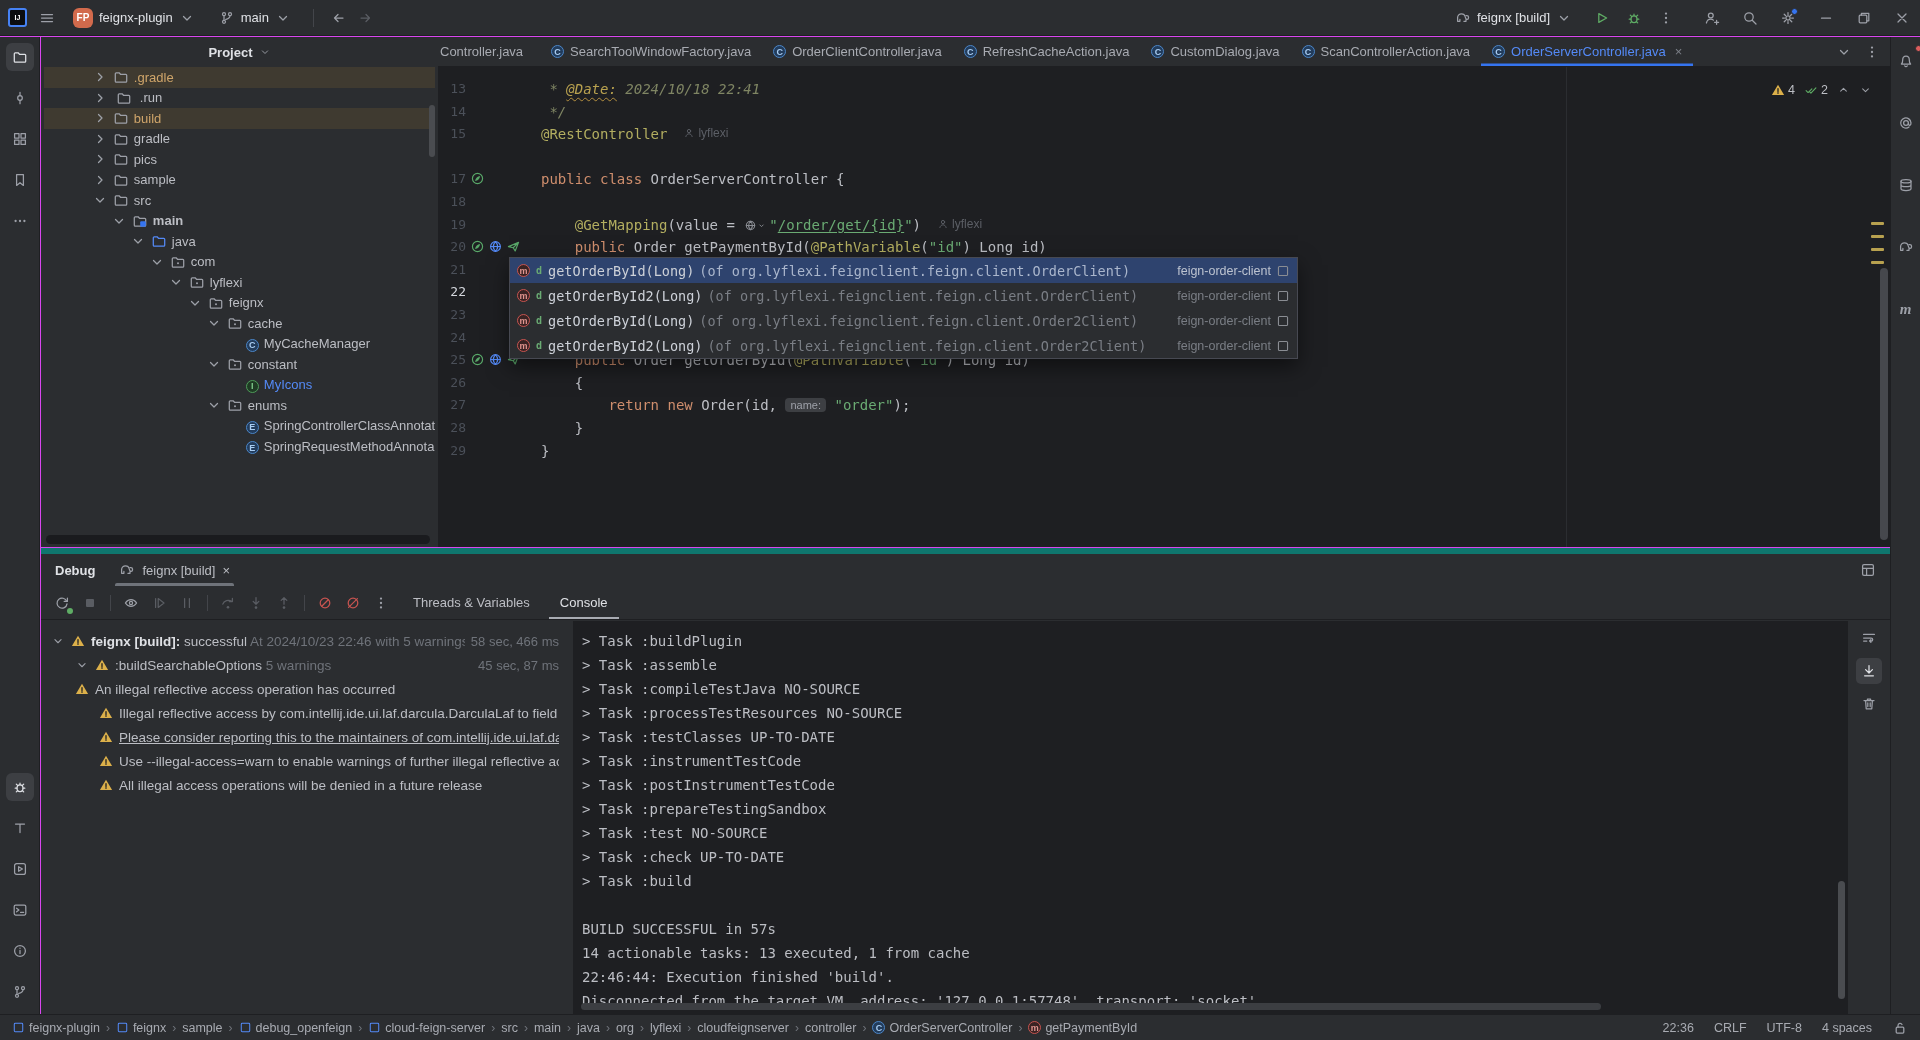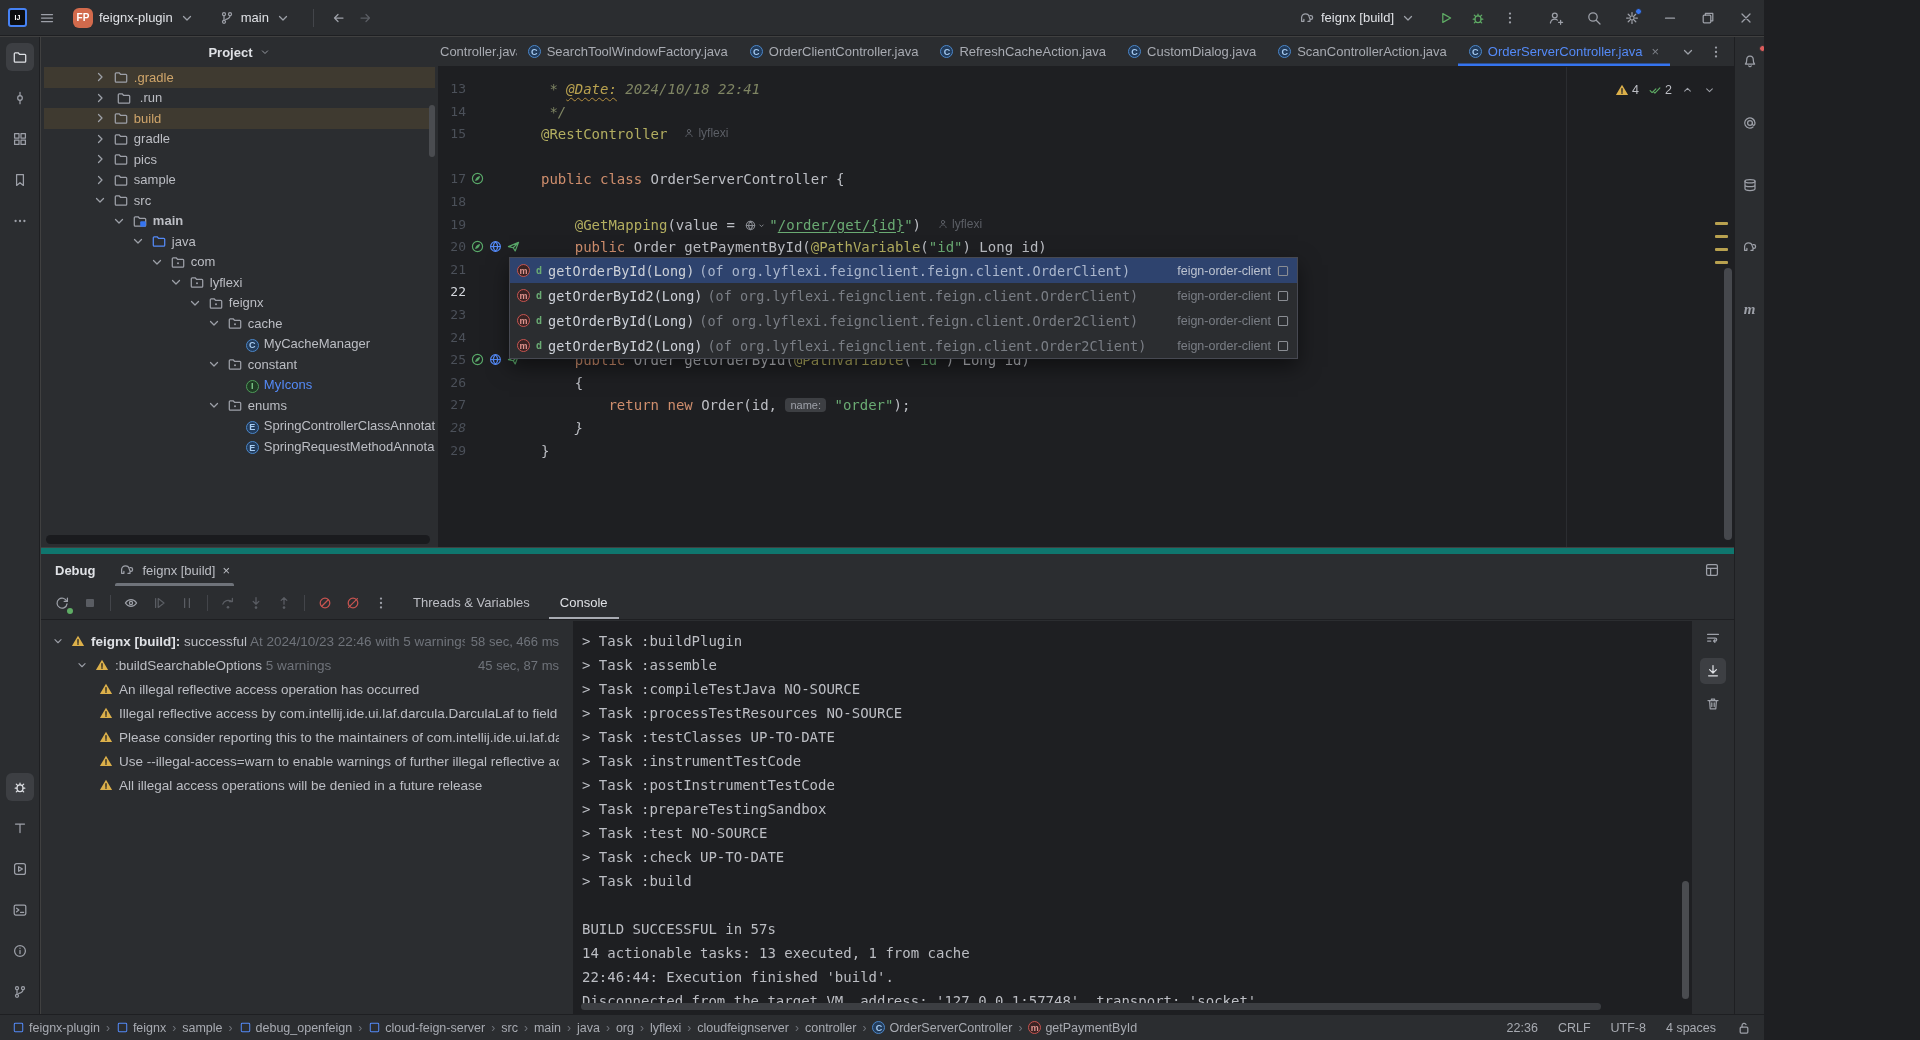--- a/index.html
+++ b/index.html
@@ -1,17 +1,17 @@
 <!DOCTYPE html>
 <html><head>
 <meta charset="utf-8">
 <style>
   * { margin:0; padding:0; box-sizing:border-box; }
   body { background:#1e1f22; font-family:"Liberation Sans",sans-serif; color:#bcbec4; }
-  .app { position:relative; width:1764px; height:1040px; background:#404040; overflow:hidden; font-size:13px; }
+  .app { position:relative; width:1920px; height:1040px; background:#d946ef; overflow:hidden; font-size:13px; }
   .svg { width:16px; height:16px; display:block; }
   .icon-btn { display:flex; align-items:center; justify-content:center; color:#9da0a8; }
 
   
   .titlebar { position:absolute; top:0; left:0; right:0; height:36px; background:#2b2d30; border-bottom:1px solid #1e1f22; display:flex; align-items:center; padding:0 10px 0 8px; }
   .tb-left { display:flex; align-items:center; gap:12px; }
   .logo { width:19px; height:19px; border-radius:3px; background:#0b0d10; border:2px solid #4682f4; color:#fff; font-size:7px; font-weight:bold; display:flex; align-items:center; justify-content:center; }
   .avatar { width:20px; height:20px; border-radius:6px; background:#d26a4c; color:#fff; font-size:10px; font-weight:bold; display:flex; align-items:center; justify-content:center; }
   .tb-widget { display:flex; align-items:center; gap:6px; color:#dfe1e5; font-size:13px; padding:4px 6px; border-radius:6px; }
   .tb-widget .chev { color:#9da0a8; }
@@ -713,21 +713,21 @@
                 <circle cx="8" cy="8" r="5.4"></circle>
                 <path d="M5.4 10.6c.5-3.2 2.6-5 5.4-5.4-.5 3.2-2.4 5-5.4 5.4z" fill="currentColor" stroke="none"></path>
               </svg></span><span class="g-globe"><svg class="svg" viewBox="0 0 16 16" fill="none" stroke="currentColor" stroke-width="1.25" stroke-linecap="round" stroke-linejoin="round">
                 <circle cx="8" cy="8" r="5.2"></circle>
                 <path d="M2.8 8h10.4M8 2.8c-3.4 3.8-3.4 6.6 0 10.4M8 2.8c3.4 3.8 3.4 6.6 0 10.4"></path>
               </svg></span><span class="g-send"><svg class="svg" viewBox="0 0 16 16" fill="none" stroke="currentColor" stroke-width="1.25" stroke-linecap="round" stroke-linejoin="round">
                 <path d="M2.6 8.1 13.4 3.6 9.8 12.8 7.7 9.3zM7.7 9.3l5.7-5.7"></path>
               </svg></span></span><span class="ltext"><span class="s-pl">    </span><span class="s-kw">public</span><span class="s-pl"> Order </span><span class="s-meth">getOrderById</span><span class="s-pl">(</span><span class="s-ann">@PathVariable</span><span class="s-pl">(</span><span class="s-str">"id"</span><span class="s-pl">) Long id)</span></span></div>
         <div class="cl" style="top: 304.8px;"><span class="ln">26</span><span class="ltext"><span class="s-pl">    {</span></span></div>
         <div class="cl" style="top: 327.4px;"><span class="ln">27</span><span class="ltext"><span class="s-pl">        </span><span class="s-kw">return</span><span class="s-pl"> </span><span class="s-kw">new</span><span class="s-pl"> Order(id, </span><span class="chip">name:</span><span class="s-str"> "order"</span><span class="s-pl">);</span></span></div>
-        <div class="cl" style="top: 350px; font-style: italic;"><span class="ln">28</span><span class="ltext"><span class="s-pl">    }</span></span></div>
+        <div class="cl" style="top: 350px;"><span class="ln">28</span><span class="ltext"><span class="s-pl">    }</span></span></div>
         <div class="cl" style="top: 372.6px;"><span class="ln">29</span><span class="ltext"><span class="s-pl">}</span></span></div>
       </div>
     <div class="inspect">
       <span class="w">
           <span>
             <svg class="svg" viewBox="0 0 16 16" fill="none" stroke="currentColor" stroke-width="1.25" stroke-linecap="round" stroke-linejoin="round">
               <path d="M8 2 15 13.8H1z" fill="#dcb04a" stroke="none"></path>
               <path d="M8 6.4v3.2M8 11.1v.7" stroke="#1e1f22" stroke-width="1.5" fill="none"></path>
             </svg>
           </span>
@@ -936,39 +936,39 @@
             </span>
             <span>
               <svg class="svg" viewBox="0 0 16 16" fill="none" stroke="currentColor" stroke-width="1.25" stroke-linecap="round" stroke-linejoin="round">
                 <path d="M8 2 15 13.8H1z" fill="#dcb04a" stroke="none"></path>
                 <path d="M8 6.4v3.2M8 11.1v.7" stroke="#1e1f22" stroke-width="1.5" fill="none"></path>
               </svg>
             </span>
             <span class="msg"><span>:buildSearchableOptions</span><span class="dimtxt">  5 warnings</span></span>
             <span class="time">45 sec, 87 ms</span>
           </div>
-          <div class="d-row" style="padding-left: 58px;">
+          <div class="d-row" style="padding-left: 34px;">
             <span>
               <svg class="svg" viewBox="0 0 16 16" fill="none" stroke="currentColor" stroke-width="1.25" stroke-linecap="round" stroke-linejoin="round">
                 <path d="M8 2 15 13.8H1z" fill="#dcb04a" stroke="none"></path>
                 <path d="M8 6.4v3.2M8 11.1v.7" stroke="#1e1f22" stroke-width="1.5" fill="none"></path>
               </svg>
             </span>
             <span class="msg"><span>An illegal reflective access operation has occurred</span></span>
           </div>
           <div class="d-row" style="padding-left: 58px;">
             <span>
               <svg class="svg" viewBox="0 0 16 16" fill="none" stroke="currentColor" stroke-width="1.25" stroke-linecap="round" stroke-linejoin="round">
                 <path d="M8 2 15 13.8H1z" fill="#dcb04a" stroke="none"></path>
                 <path d="M8 6.4v3.2M8 11.1v.7" stroke="#1e1f22" stroke-width="1.5" fill="none"></path>
               </svg>
             </span>
             <span class="msg"><span>Illegal reflective access by com.intellij.ide.ui.laf.darcula.DarculaLaf to field ja</span></span>
           </div>
-          <div class="d-row" style="padding-left: 58px;">
+          <div class="d-row" style="padding-left: 58px; text-decoration: underline;">
             <span>
               <svg class="svg" viewBox="0 0 16 16" fill="none" stroke="currentColor" stroke-width="1.25" stroke-linecap="round" stroke-linejoin="round">
                 <path d="M8 2 15 13.8H1z" fill="#dcb04a" stroke="none"></path>
                 <path d="M8 6.4v3.2M8 11.1v.7" stroke="#1e1f22" stroke-width="1.5" fill="none"></path>
               </svg>
             </span>
             <span class="msg"><span>Please consider reporting this to the maintainers of com.intellij.ide.ui.laf.da</span></span>
           </div>
           <div class="d-row" style="padding-left: 58px;">
             <span>

